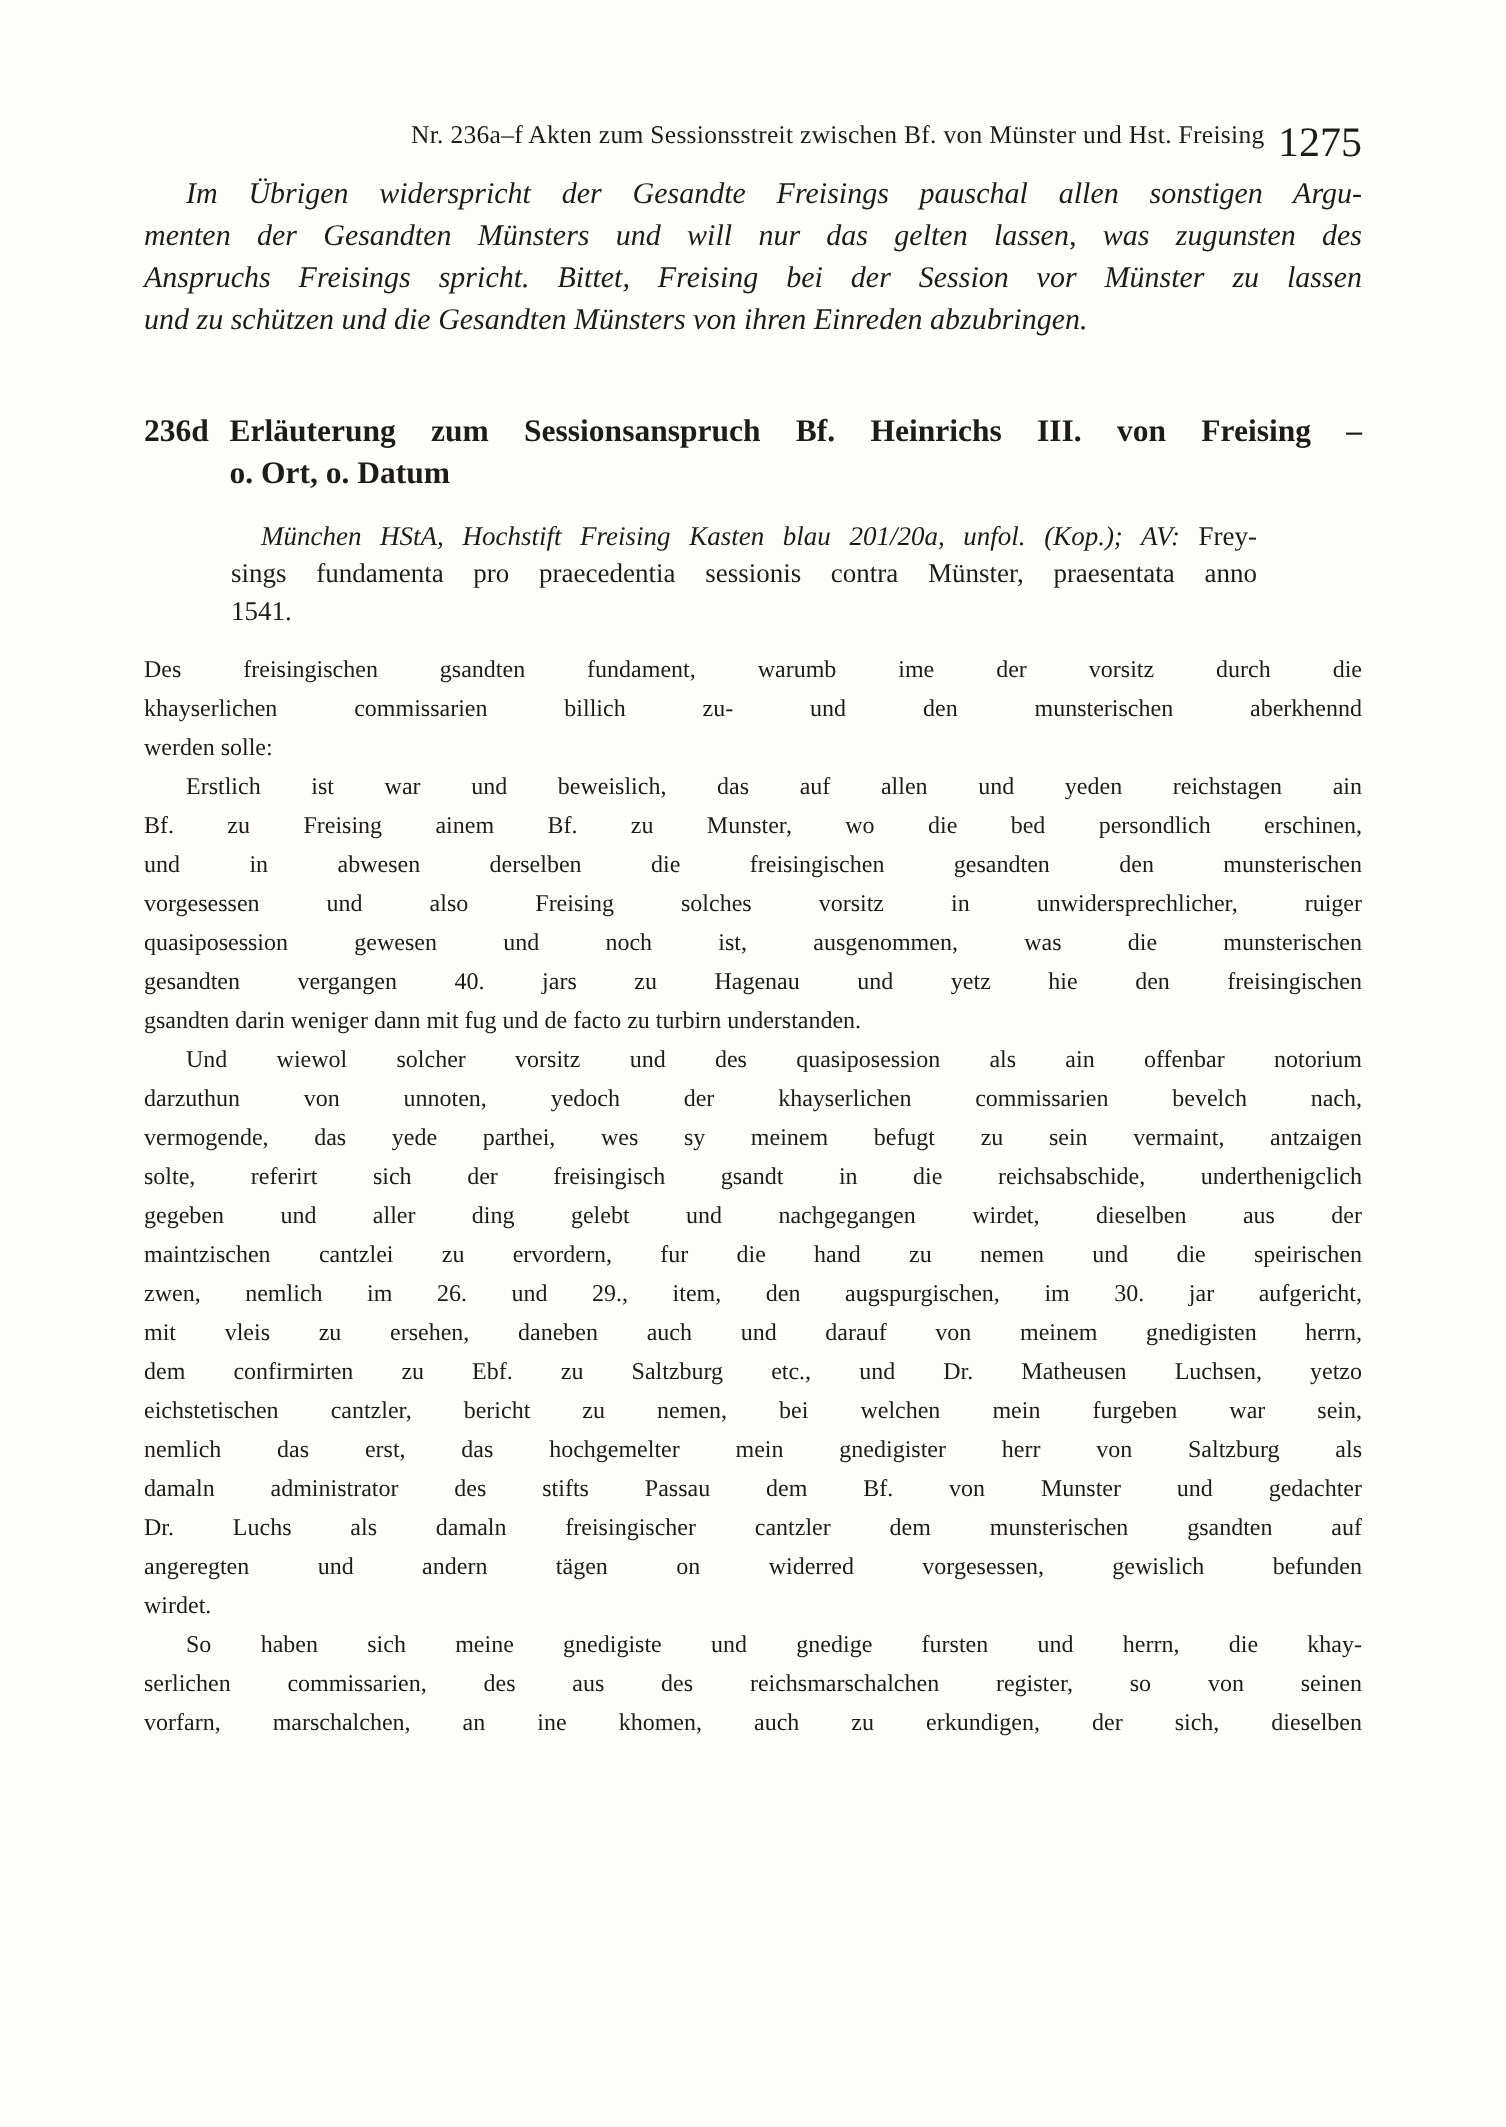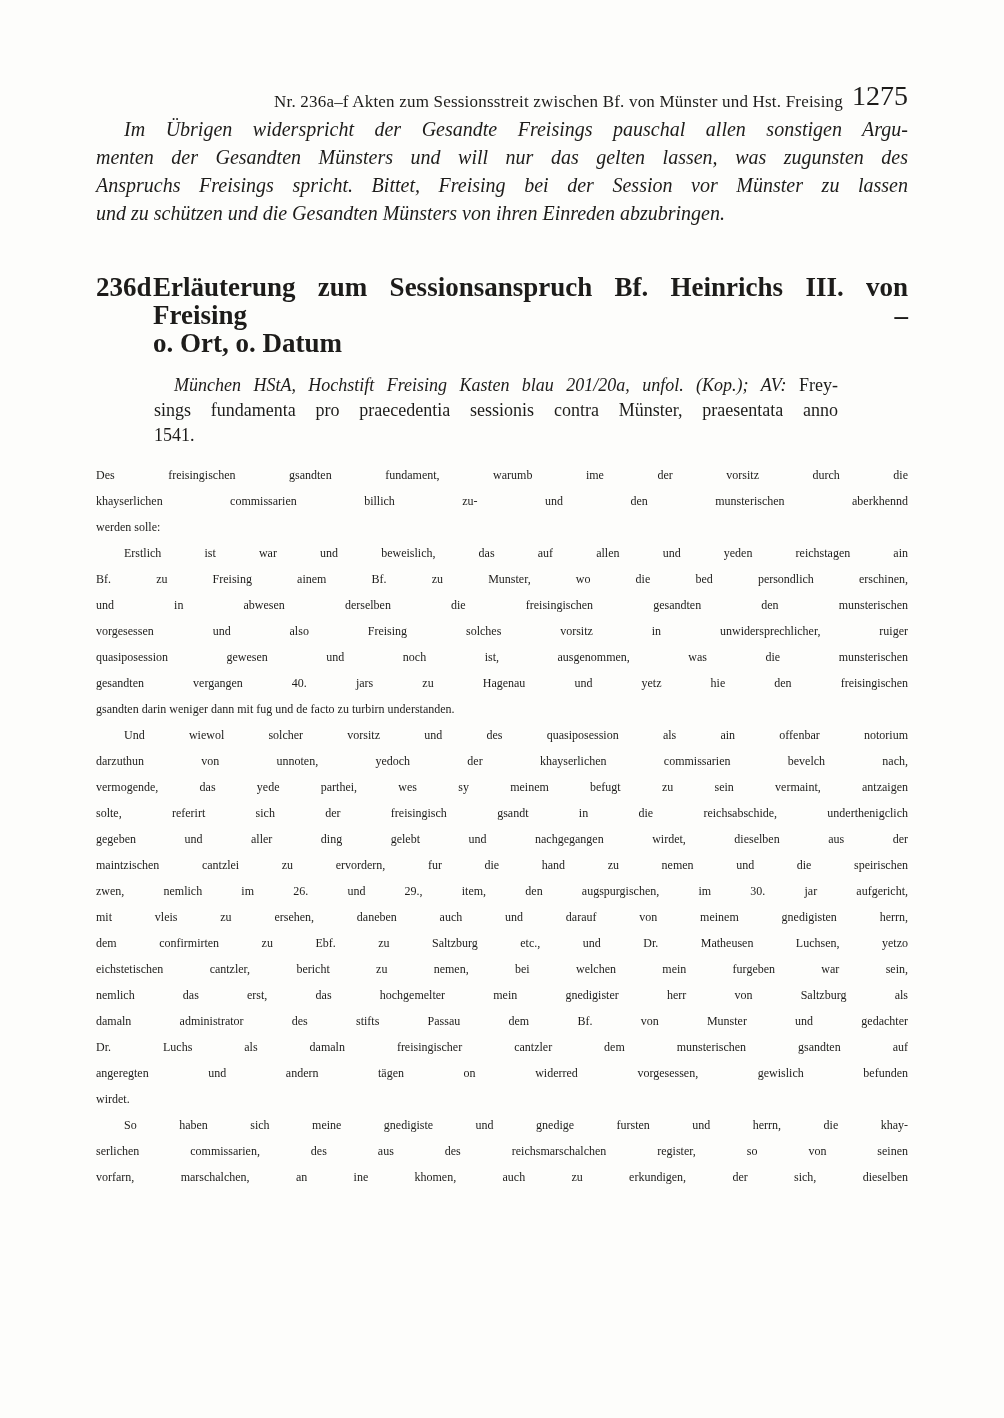--- a/index.html
+++ b/index.html
@@ -14,60 +14,60 @@
     width: 1004px;
     height: 1418px;
     padding: 80px 96px 0 96px;
     box-sizing: border-box;
     overflow: hidden;
     background: #fdfdfb;
   }
   .running-head {
     display: flex;
     justify-content: flex-end;
-    align-items: flex-end;
+    align-items: flex-start;
     gap: 9px;
     white-space: nowrap;
   }
   .rh-title { font-size: 17px; letter-spacing: 0.2px; }
   .rh-page  { font-size: 28px; }
 
   .summary {
     margin-top: 3px;
     font-style: italic;
     font-size: 20px;
     line-height: 28px;
   }
 
   .heading {
     display: flex;
     margin-top: 46px;
     font-weight: 700;
-    font-size: 27px;
+    font-size: 21px;
     line-height: 28px;
   }
   .heading-number { flex: 0 0 57px; }
   .heading-body   { flex: 1 1 auto; }
   .h-line { }
   .h-just {
     text-align: justify;
     text-align-last: justify;
   }
 
   .source-note {
     margin-top: 16px;
     margin-left: 58px;
     width: 684px;
     font-size: 18px;
     line-height: 25px;
   }
 
   .body-text {
     margin-top: 14px;
-    font-size: 12px;
+    font-size: 16px;
     line-height: 26px;
   }
 
   .line {
     text-align: justify;
     text-align-last: justify;
     text-justify: inter-word;
   }
   .line.last { text-align-last: left; }
   .line.indent { padding-left: 28px; }

